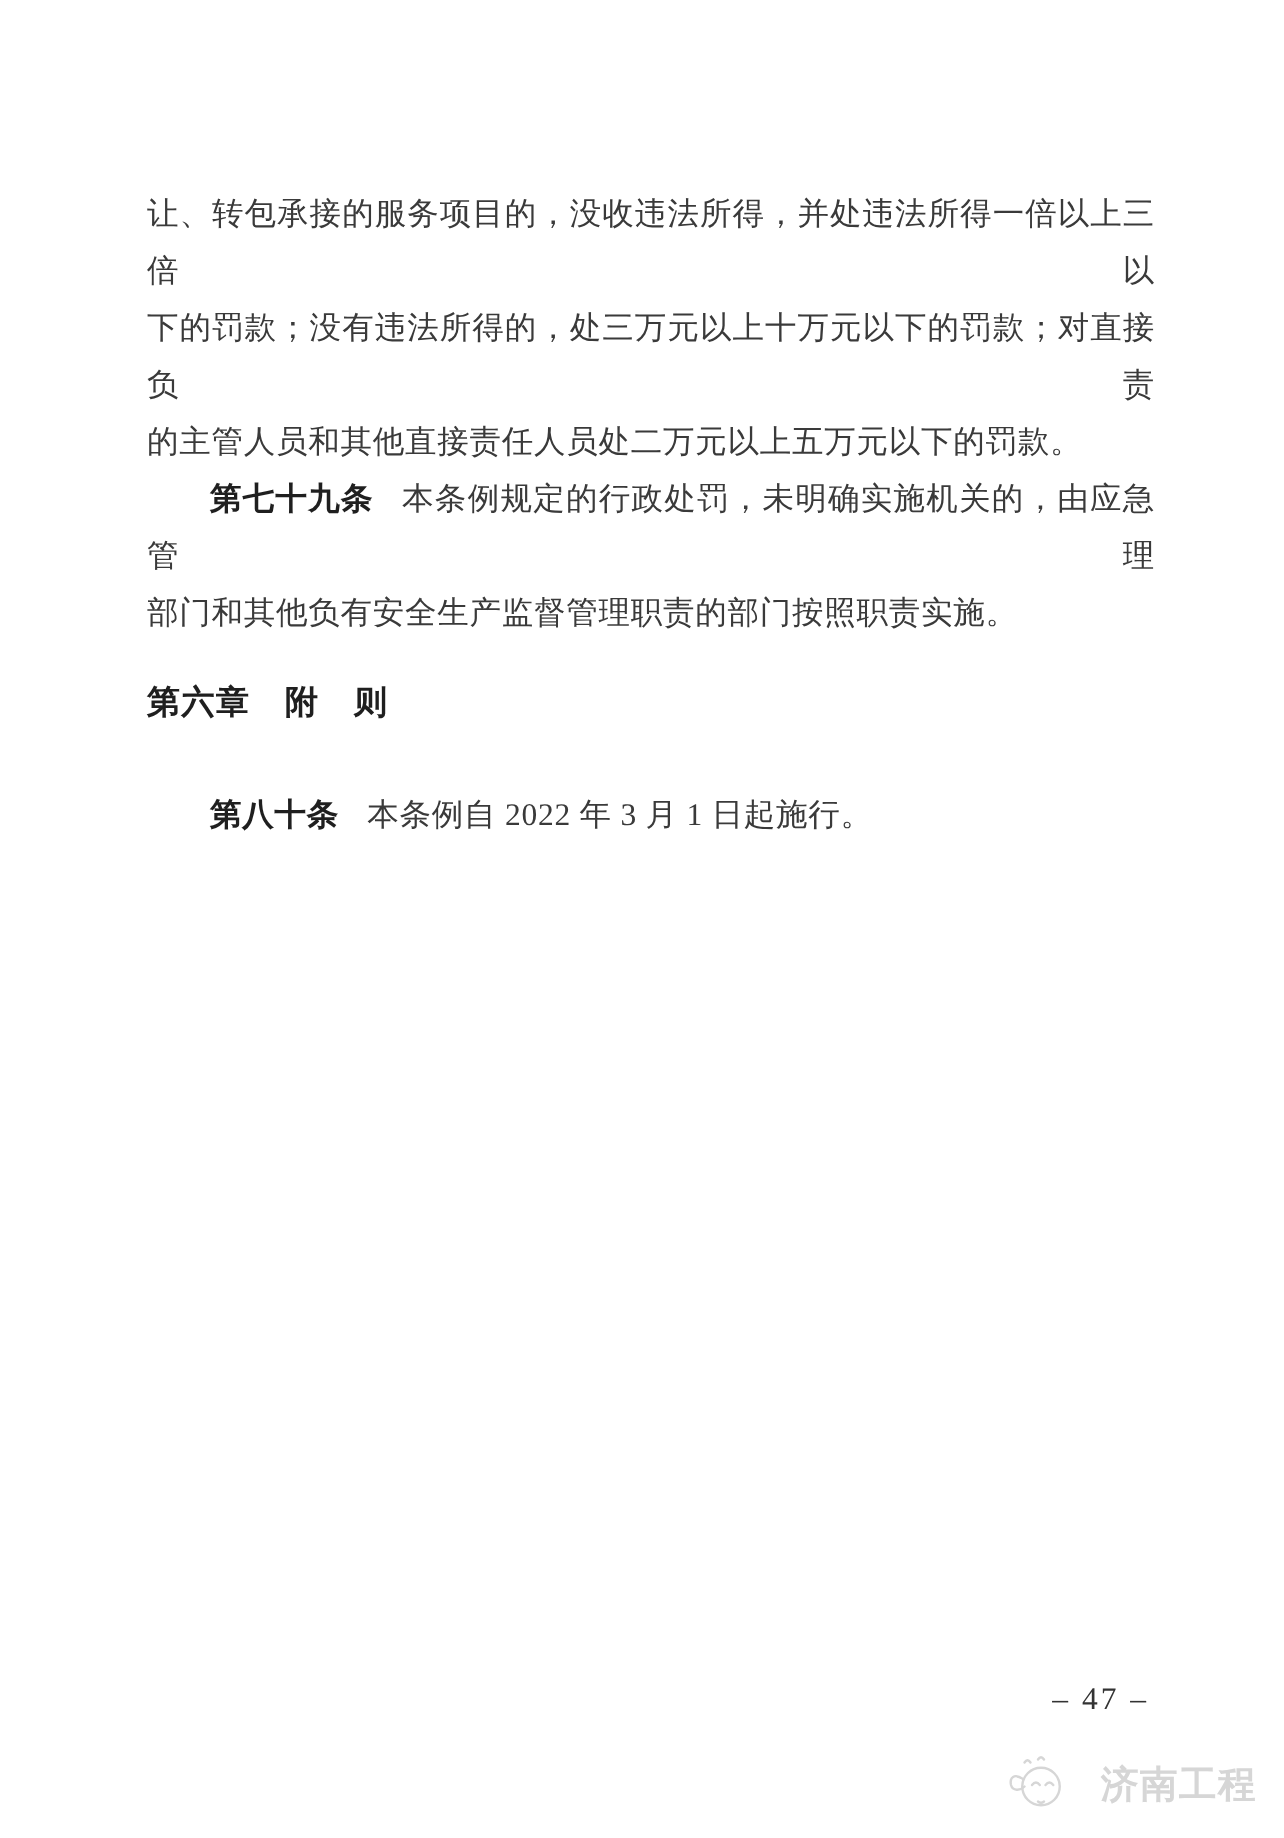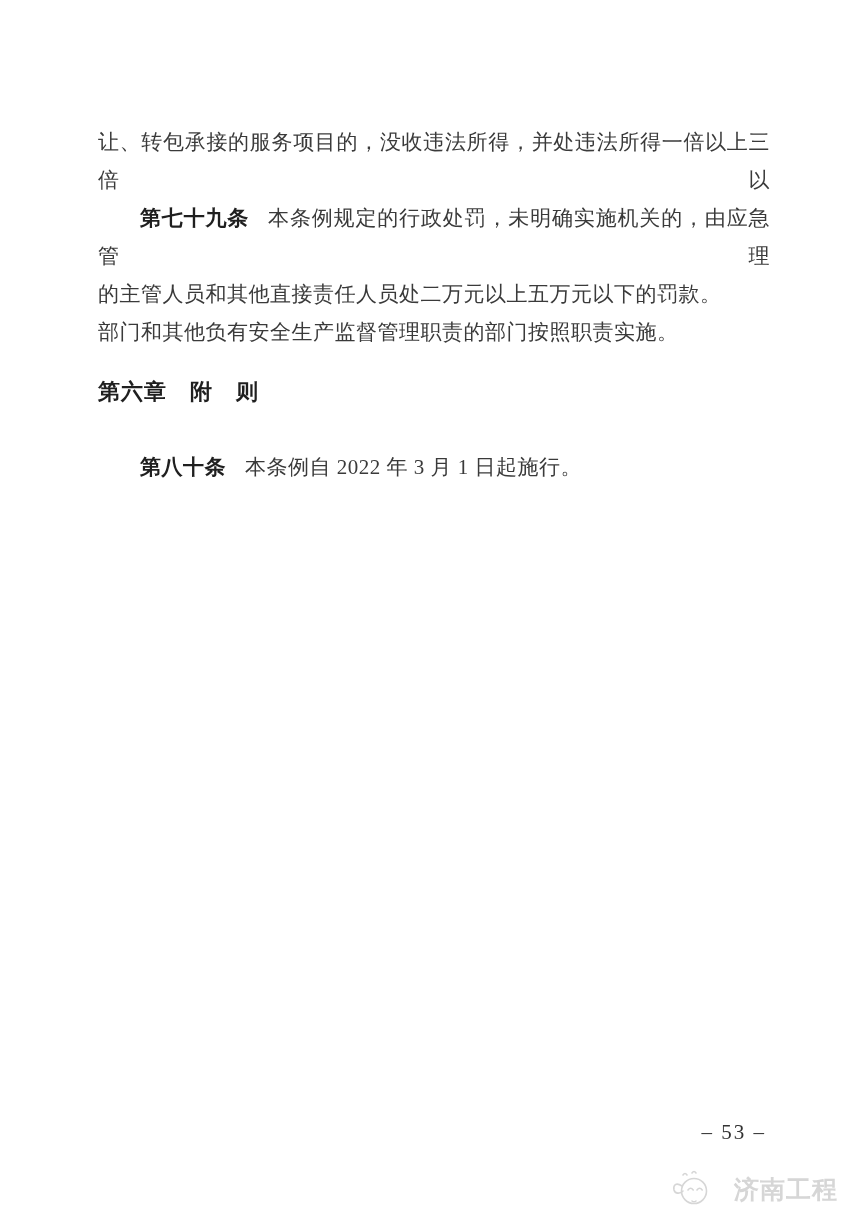--- a/index.html
+++ b/index.html
@@ -71,36 +71,37 @@
   .watermark svg { display: block; }
 </style>
 </head>
 <body>
 
 <div class="page">
 
   <div class="content">
 
     <p class="line j">让、转包承接的服务项目的，没收违法所得，并处违法所得一倍以上三倍以</p>
+    <p class="line j">下的罚款；没有违法所得的，处三万元以上十万元以下的罚款；对直接负责</p>
+    <p class="line">的主管人员和其他直接责任人员处二万元以上五万元以下的罚款。</p>
+
     <p class="line j indent">
       <span class="artnum">第七十九条</span><span>本条例规定的行政处罚，未明确实施机关的，由应急管理</span>
     </p>
-
-    <p class="line">的主管人员和其他直接责任人员处二万元以上五万元以下的罚款。</p>
     <p class="line">部门和其他负有安全生产监督管理职责的部门按照职责实施。</p>
 
     <h2 class="chapter">第六章　附　则</h2>
 
     <p class="line indent article-final">
       <span class="artnum">第八十条</span><span>本条例自 2022 年 3 月 1 日起施行。</span>
     </p>
 
   </div>
 
-  <div class="pagenum">– 53 –</div>
+  <div class="pagenum">– 47 –</div>
 
   <div class="watermark">
     <span>
       <svg width="42" height="38" viewBox="0 0 42 38" fill="none" stroke="#d6d6d6" stroke-width="1.6" stroke-linecap="round">
 
         <path d="M12 16 C6 12, 3 15, 4 20 C5 24, 10 24, 13 21"></path>
 
         <path d="M13 5 q2 -3 4 0"></path>
         <path d="M22 3 q2 -3 4 0"></path>
 

